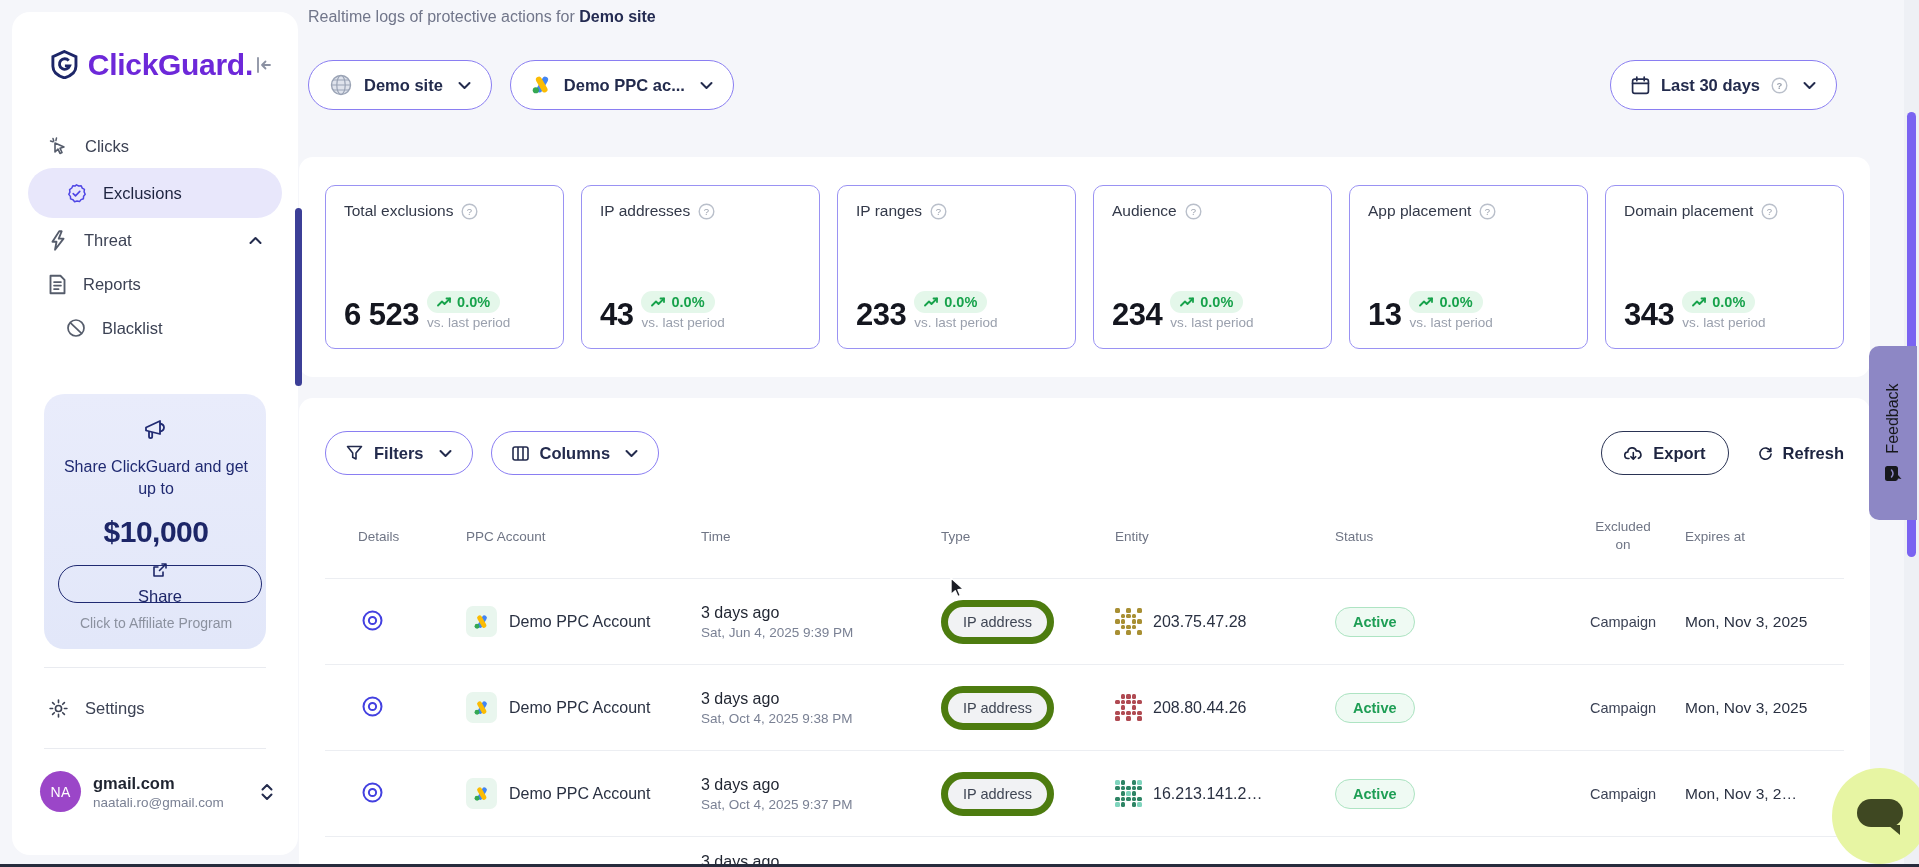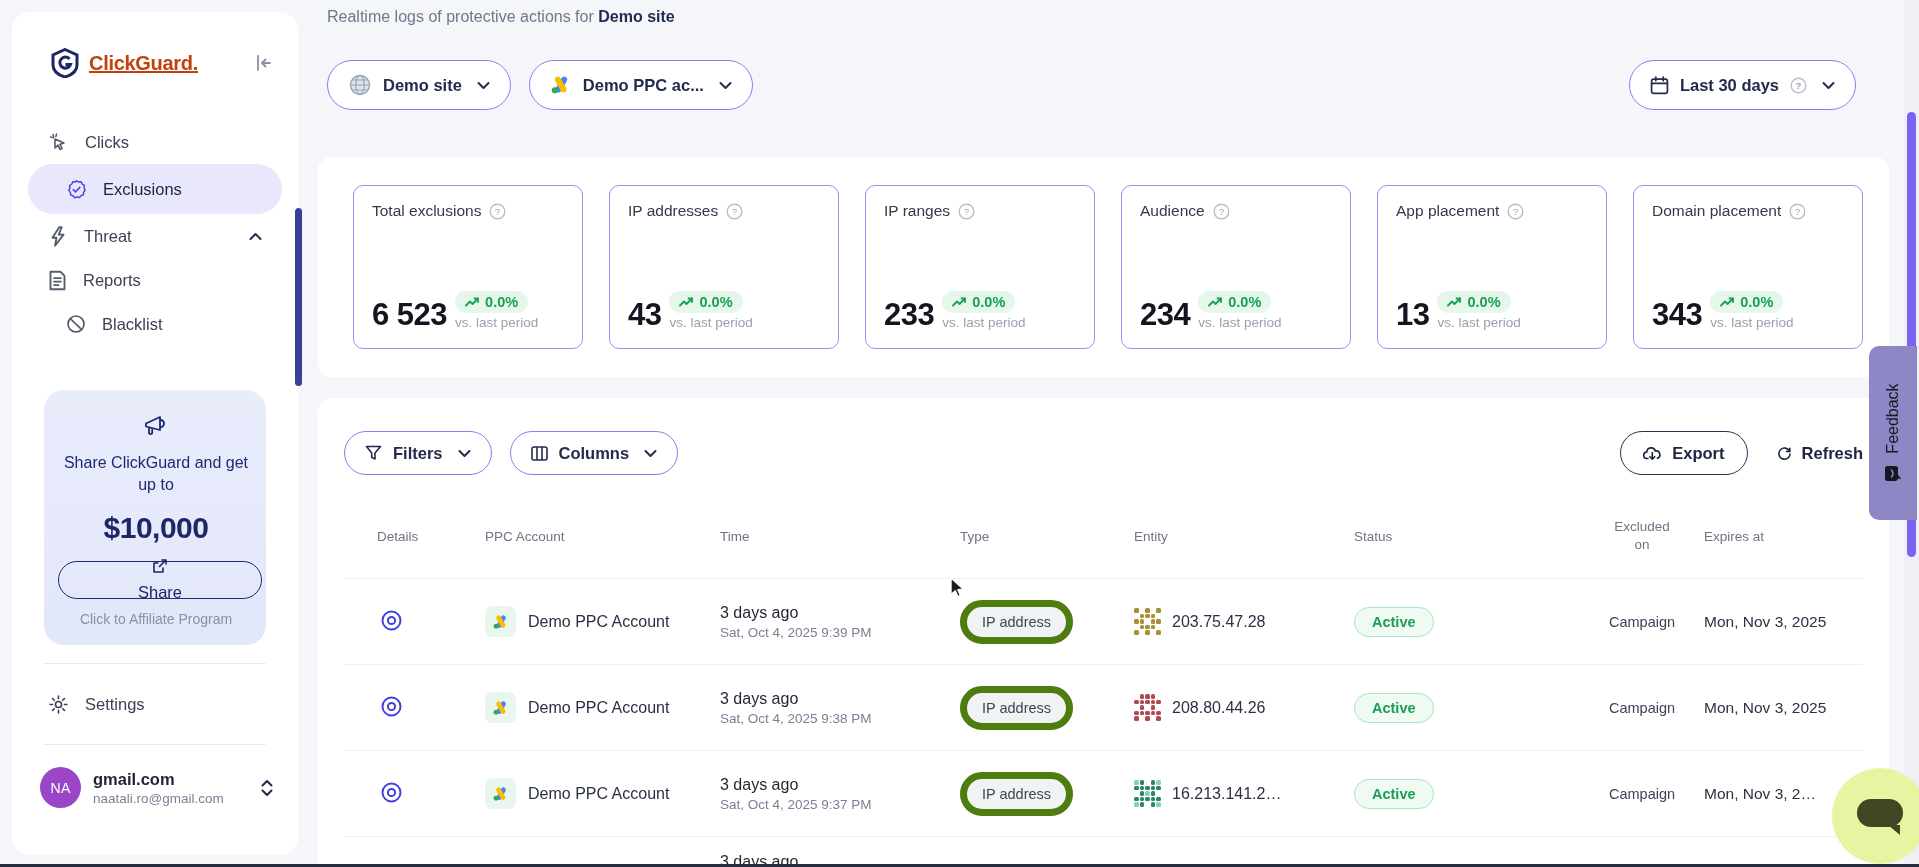--- a/index.html
+++ b/index.html
@@ -5,21 +5,21 @@
   * { margin:0; padding:0; box-sizing:border-box; }
   html,body { width:1919px; height:867px; overflow:hidden; }
   body { background:#f5f6fa; font-family:"Liberation Sans", sans-serif; color:#1f2430; position:relative; }
   svg { display:block; }
 
   
   .sidebar { position:absolute; left:12px; top:12px; width:286px; height:843px; background:#ffffff; border-radius:18px; padding:36px 0 0 0; z-index:5; }
   .side-scroll-thumb { position:absolute; right:-4px; top:196px; width:7px; height:178px; background:#3c3f97; border-radius:4px; }
   .logo-row { display:flex; align-items:center; padding:0 22px 0 38px; }
   .logo-mark { width:30px; height:30px; margin-right:9px; }
-  .logo-text { font-size:20px; font-weight:700; color:#c2410c; letter-spacing:-0.3px; flex:1;text-decoration:underline; }
+  .logo-text { font-size:30px; font-weight:700; color:#6d28d9; letter-spacing:-0.3px; flex:1; }
   .collapse-btn { width:24px; height:24px; cursor:pointer; display:flex; align-items:center; justify-content:center; }
   .nav { margin-top:42px; padding:0 16px; }
   .nav-item { display:flex; align-items:center; gap:16px; height:44px; padding:0 20px; font-size:16.5px; color:#3c4254; cursor:pointer; border-radius:999px; }
   .nav-item .chev { margin-left:auto; }
   .nav-sub { padding-left:38px; }
   .nav-item.active { background:#e8e7fb; color:#1d2440; height:50px; }
   .divider { height:1px; background:#e9ebf0; margin:18px 32px; }
 
   .aff-card { margin:44px 32px 0 32px; background:linear-gradient(180deg,#e9ecfb 0%, #e2e7f9 100%); border-radius:20px; padding:20px 12px 18px 14px; text-align:center; cursor:pointer; }
   .aff-title { color:#202a72; font-size:16px; line-height:1.35; margin-top:8px; font-weight:500; }
@@ -29,32 +29,32 @@
 
   .settings-row { display:flex; align-items:center; gap:16px; padding:0 36px; height:44px; font-size:16.5px; color:#3c4254; cursor:pointer; margin-top:6px; }
 
   .user-row { display:flex; align-items:center; gap:12px; padding:0 24px 0 28px; margin-top:22px; cursor:pointer; }
   .avatar { width:41px; height:41px; border-radius:50%; background:#9b46c8; color:#fff; display:flex; align-items:center; justify-content:center; font-size:14px; letter-spacing:0.3px; }
   .user-name { font-size:16.5px; font-weight:700; color:#1f2430; }
   .user-email { font-size:13.5px; color:#7a8194; margin-top:2px; }
   .user-caret { margin-left:auto; }
 
   
-  .main { position:absolute; left:318px; top:0; width:1571px; height:867px; }
+  .main { position:absolute; left:299px; top:0; width:1571px; height:867px; }
   .subtitle { position:absolute; left:9px; top:8px; font-size:16px; color:#71768a; }
   .subtitle b { color:#242b52; font-weight:700; }
 
   .selector-row { position:absolute; left:9px; top:60px; right:33px; height:50px; display:flex; align-items:center; gap:18px; }
   .pill { height:50px; background:#fff; border:1.5px solid #8a7ef2; border-radius:999px; display:flex; align-items:center; gap:11px; padding:0 20px; font-size:16.5px; font-weight:600; color:#232b4d; cursor:pointer; }
   .pill .chev { margin-left:4px; }
   .date-pill { margin-left:auto; }
 
   .panel { position:absolute; left:0; background:#fff; border-radius:14px; width:1571px; }
   .stats-panel { top:157px; height:220px; padding:28px 26px; display:flex; gap:17px; }
-  .stat-card { flex:1; border:1.5px solid #9a92f3; border-radius:10px; padding:16px 18px 18px 18px; display:flex; flex-direction:column; justify-content:space-between; background:#fff;margin-left:9px; }
+  .stat-card { flex:1; border:1.5px solid #9a92f3; border-radius:10px; padding:16px 18px 18px 18px; display:flex; flex-direction:column; justify-content:space-between; background:#fff; }
   .stat-label-row { display:flex; align-items:center; gap:8px; font-size:15.5px; color:#333949; }
   .stat-bottom { display:flex; align-items:flex-end; gap:8px; }
   .stat-value { font-size:31px; font-weight:700; color:#14161f; letter-spacing:-0.5px; line-height:1; }
   .stat-delta-wrap { display:flex; flex-direction:column; gap:2px; }
   .delta-badge { background:#e4f7ea; border-radius:999px; padding:3px 10px; display:flex; align-items:center; gap:6px; color:#17a24b; font-size:14.5px; font-weight:700; width:max-content; }
   .stat-caption { color:#9aa0ad; font-size:13.5px; }
 
   .table-panel { top:398px; height:469px; padding:0 26px; border-radius:14px 14px 0 0; overflow:hidden; }
   .toolbar { margin-top:30px; height:50px; display:flex; align-items:center; gap:18px; }
   .toolbar .right { margin-left:auto; display:flex; align-items:center; gap:28px; }
@@ -512,21 +512,21 @@
             <svg width="18" height="16" viewBox="0 0 24 22">
               <rect x="9" y="1" width="6.6" height="19" rx="3.3" transform="rotate(30 12.3 10.5)" fill="#4285f4"></rect>
               <rect x="8.4" y="1" width="6.6" height="19" rx="3.3" transform="rotate(-30 11.7 10.5)" fill="#fbbc04"></rect>
               <circle cx="5.2" cy="16.8" r="3.4" fill="#34a853"></circle>
             </svg>
           </span>
           <span>Demo PPC Account</span>
         </span>
       <span class="timecell">
           <span class="trel">3 days ago</span>
-          <span class="tabs2">Sat, Oct 4, 2025 9:39 PM</span>
+          <span class="tabs2">Sat, Jun 4, 2025 9:39 PM</span>
         </span>
       <span><span class="typepill">IP address</span></span>
       <span class="entcell">
           <span class="identicon">
             <i style="background: rgb(168, 143, 51);"></i>
             <i></i>
             <i style="background: rgb(168, 143, 51);"></i>
             <i></i>
             <i style="background: rgb(168, 143, 51);"></i>
             <i></i>

